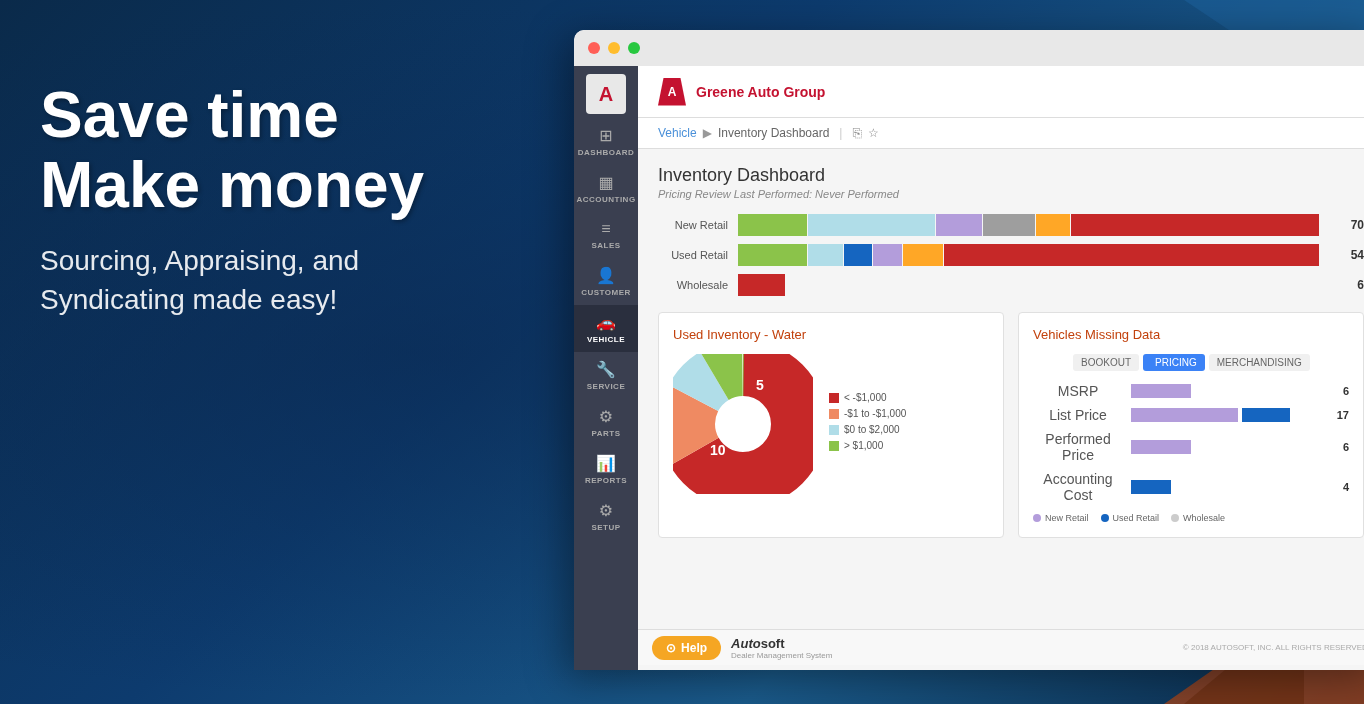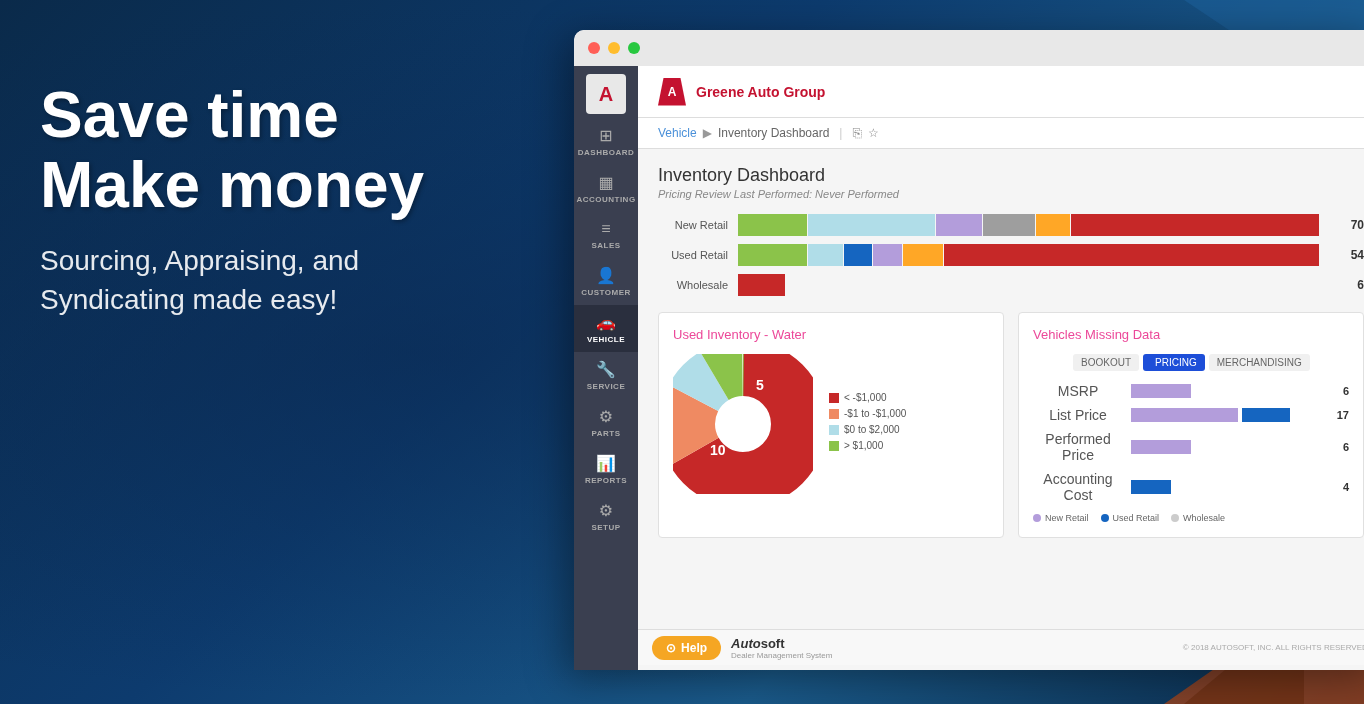--- a/index.html
+++ b/index.html
@@ -178,41 +178,41 @@
 
     
     .bottom-section {
       display: flex; gap: 14px; margin-top: 10px;
     }
     .bottom-card {
       background: white; border: 1px solid #e0e0e0; border-radius: 4px;
       padding: 14px; flex: 1;
     }
     .card-title {
-      font-size: 13px; color: #ec4899; margin-bottom: 12px; font-weight: 400;
+      font-size: 13px; color: #c2410c; margin-bottom: 12px; font-weight: 400;
     }
 
     
     .pie-container {
       display: flex; align-items: center; gap: 16px;
     }
     .pie-svg { width: 140px; height: 140px; flex-shrink: 0; }
     .pie-legend { font-size: 10px; color: #555; }
     .legend-item { display: flex; align-items: center; gap: 5px; margin-bottom: 5px; }
     .legend-dot { width: 10px; height: 10px; flex-shrink: 0; }
 
     
     .tab-bar {
       display: flex; gap: 4px; margin-bottom: 12px; margin-left: 40px;
     }
     .tab-btn {
       padding: 3px 8px; font-size: 10px; border-radius: 3px; cursor: pointer;
       background: #f0f0f0; color: #666; border: none;
     }
-    .tab-btn.active { background: #1d4ed8; color: white; padding-left: 12px; }
+    .tab-btn.active { background: #3b82f6; color: white; padding-left: 12px; }
 
     .missing-row {
       display: flex; align-items: center; margin-bottom: 8px; gap: 8px;
     }
     .missing-label { width: 90px; font-size: 14px; color: #555; text-align: center; flex-shrink: 0; }
     .missing-bar-container { flex: 1; display: flex; height: 14px; gap: 2px; }
     .missing-count { font-size: 11px; color: #333; font-weight: 600; margin-left: 4px; }
 
     .missing-legend {
       display: flex; gap: 12px; margin-top: 10px; font-size: 9px; color: #666;

